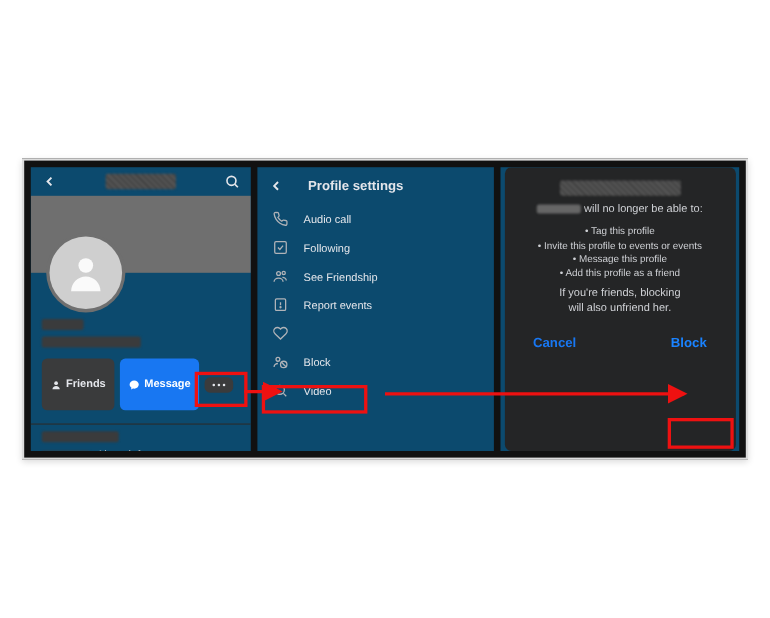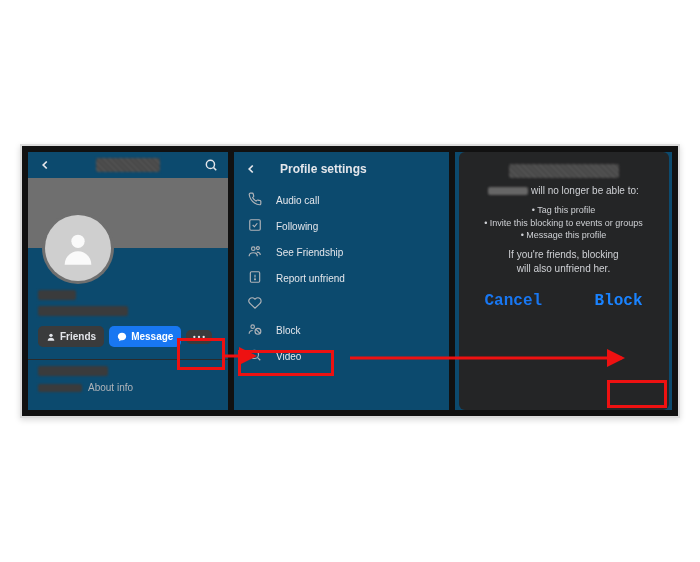--- a/index.html
+++ b/index.html
@@ -66,21 +66,21 @@
     display:flex;align-items:center;justify-content:center;
   }
   .avatar-inner svg{opacity:.9}
   .p1-body{ padding: 42px 10px 0 10px; }
   .sm-blur{ width:38px;height:10px;background:#3a3b3c;filter:blur(1px);margin-bottom:6px;border-radius:2px;}
   .sm-blur.lg{width:90px;}
   .btn-row{ display:flex; gap:5px; margin-top:10px; align-items:center; }
   .btn{
     display:flex;align-items:center;justify-content:center;gap:4px;
     font-size:10px;font-weight:600;
-    border-radius:5px;padding:5px 8px;cursor:pointer;
+    border-radius:5px;padding:18px 8px;cursor:pointer;
     border:none;color:#e4e6eb;
   }
   .btn-friends{background:#3a3b3c;}
   .btn-msg{background:#1877f2;color:#fff;}
   .btn-more{background:#3a3b3c;width:26px;padding:5px 0;}
   .red-box{border:3px solid #e11;position:absolute;pointer-events:none;}
   .red-box.more{ right:3px; top:186px; width:48px; height:32px; }
   .p1-bottom{ padding:6px 10px; margin-top:12px; border-top:1px solid #2a2b2c;}
   .about{font-size:10px;color:#b0b3b8;margin-top:6px;display:flex;align-items:center;gap:6px;}
   .about .blur{width:44px;height:8px;background:#3a3b3c;filter:blur(1px);border-radius:2px;}
@@ -98,21 +98,21 @@
   
   .dialog{
     background:#242526;border-radius:6px;padding:12px;width:210px;
     font-size:10px;color:#cfd1d5;line-height:1.4;text-align:center;
   }
   .dlg-title-blur{width:110px;height:14px;margin:0 auto 6px;background:repeating-linear-gradient(45deg,#444,#444 2px,#555 2px,#555 4px);filter:blur(1px);border-radius:2px;}
   .dlg-sub .mini-blur{display:inline-block;width:40px;height:8px;background:#666;filter:blur(1px);vertical-align:middle;border-radius:2px;}
   .dlg-list{margin:6px 0;}
   .dlg-list div{font-size:9px;}
   .dlg-actions{display:flex;justify-content:space-between;margin-top:12px;gap:8px;}
-  .dlg-btn{font-size:16px;font-weight:600;cursor:pointer;padding:4px 14px;border-radius:4px;border:none;background:transparent;font-family:Liberation Mono, monospace;}
+  .dlg-btn{font-size:12px;font-weight:600;cursor:pointer;padding:4px 14px;border-radius:4px;border:none;background:transparent;}
   .dlg-cancel{color:#1877f2;}
   .dlg-block{color:#1a83ff;}
   .red-box.blockbtn{ right:2px; bottom:2px; width:60px; height:28px; }
   .dialog{position:relative;}
 
   
   .arrow{position:absolute;pointer-events:none;}
   .arrow svg{overflow:visible;}
   
   svg{display:block}
@@ -222,21 +222,21 @@
           <span>See Friendship</span>
         </div>
         <div class="settings-item">
           <span class="ic">
             <svg width="14" height="14" viewBox="0 0 24 24" fill="none" stroke="currentColor" stroke-width="2">
               <rect x="4" y="3" width="16" height="18" rx="2"></rect>
               <line x1="12" y1="8" x2="12" y2="13"></line>
               <circle cx="12" cy="16" r="0.8" fill="currentColor"></circle>
             </svg>
           </span>
-          <span>Report unfriend</span>
+          <span>Report events</span>
         </div>
         <div class="settings-item">
           <span class="ic">
             <svg width="14" height="14" viewBox="0 0 24 24" fill="none" stroke="currentColor" stroke-width="2">
               <path d="M20.8 4.6a5.5 5.5 0 0 0-7.8 0L12 5.6l-1-1a5.5 5.5 0 0 0-7.8 7.8l1 1L12 21l7.8-7.6 1-1a5.5 5.5 0 0 0 0-7.8z"></path>
             </svg>
           </span>
           <span></span>
         </div>
         <div class="settings-item">
@@ -264,22 +264,23 @@
   </div>
 
   <div class="panel panel3">
     <div class="dialog">
       <div class="dlg-title-blur"></div>
       <div class="dlg-sub">
         <span class="mini-blur"></span><span> will no longer be able to:</span>
       </div>
       <div class="dlg-list" id="dlg-list">
           <div>• Tag this profile</div>
-          <div>• Invite this blocking to events or groups</div>
+          <div>• Invite this profile to events or events</div>
           <div>• Message this profile</div>
+          <div>• Add this profile as a friend</div>
         </div>
       <div>
         <span>If you're friends, blocking </span><span class="mini-blur"></span><br>
         <span>will also unfriend her.</span>
       </div>
       <div class="dlg-actions">
         <button class="dlg-btn dlg-cancel">Cancel</button>
         <button class="dlg-btn dlg-block">Block</button>
       </div>
       <div class="red-box blockbtn"></div>

